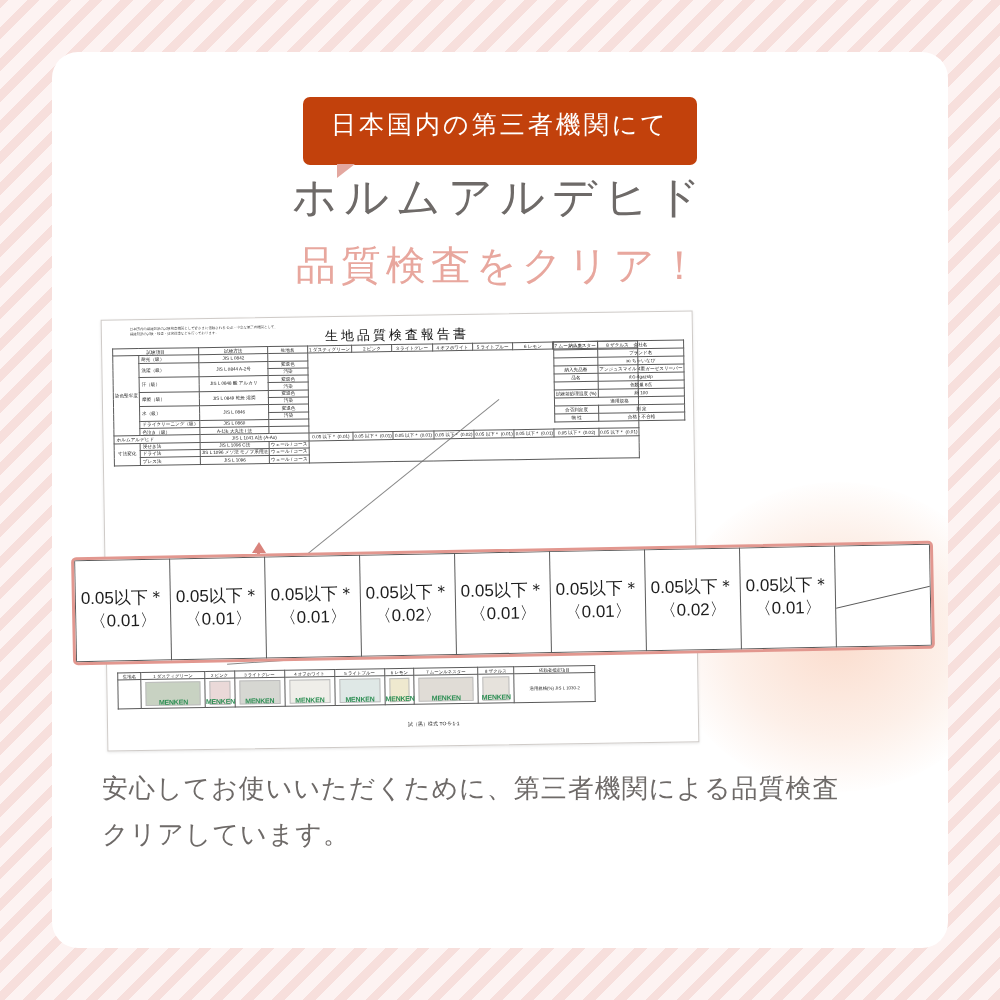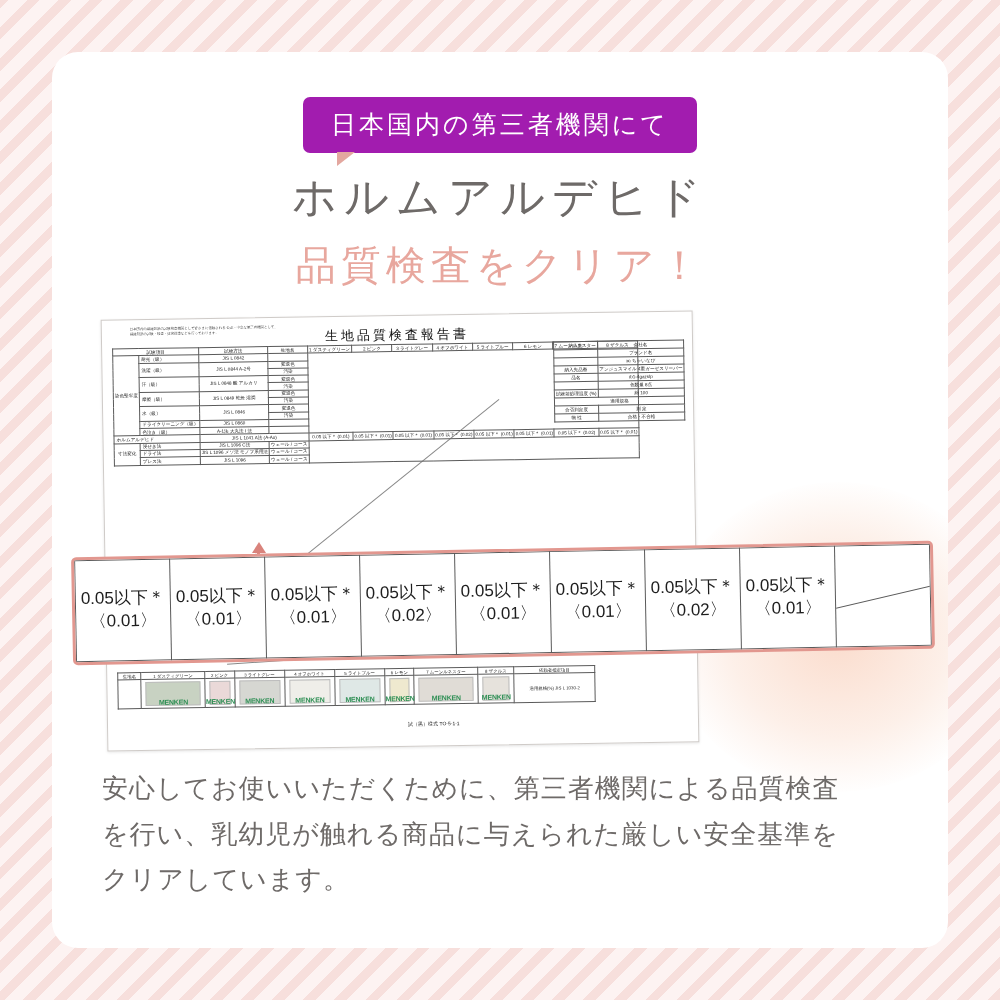--- a/index.html
+++ b/index.html
@@ -57,25 +57,25 @@
   .ribbon-wrap {
     position: absolute;
     left: 0;
     top: 45px;
     width: 896px;
     text-align: center;
   }
   .ribbon {
     display: inline-block;
     position: relative;
-    background: #a21caf;
+    background: #c2410c;
     color: #ffffff;
     font-size: 25px;
     letter-spacing: 3px;
-    padding: 11px 28px 12px 28px;
+    padding: 11px 28px 24px 28px;
     border-radius: 7px;
     font-weight: normal;
   }
   .ribbon::after {
     content: "";
     position: absolute;
     left: 34px;
     bottom: -13px;
     width: 0;
     height: 0;
@@ -577,17 +577,16 @@
           <td class="tail-cell">
             <span class="slash"></span>
           </td>
         </tr>
       </tbody>
         </table>
     </div>
 
     <div id="para">
       <p>安心してお使いいただくために、第三者機関による品質検査</p>
-      <p>を行い、乳幼児が触れる商品に与えられた厳しい安全基準を</p>
       <p>クリアしています。</p>
     </div>
   </div>
 </div>
 
 </body></html>

